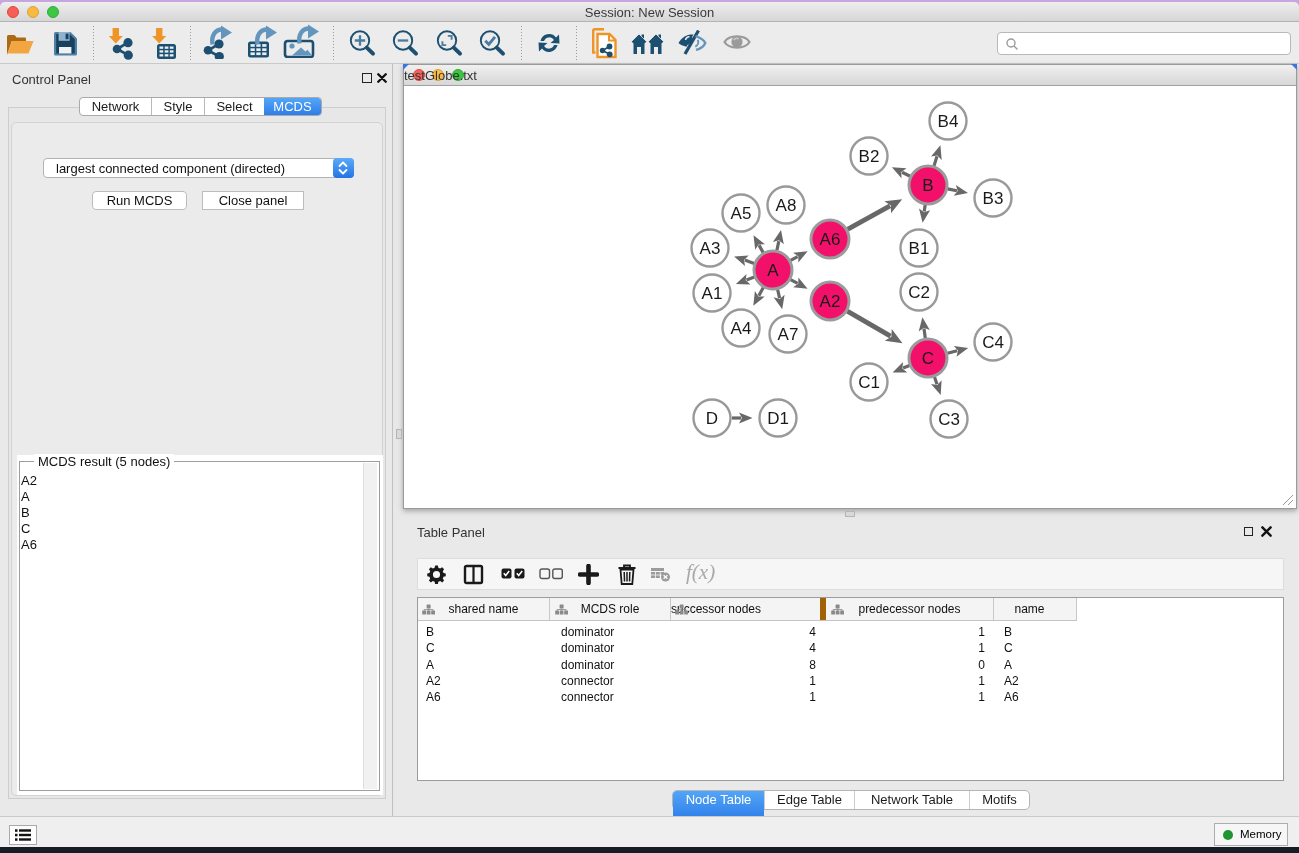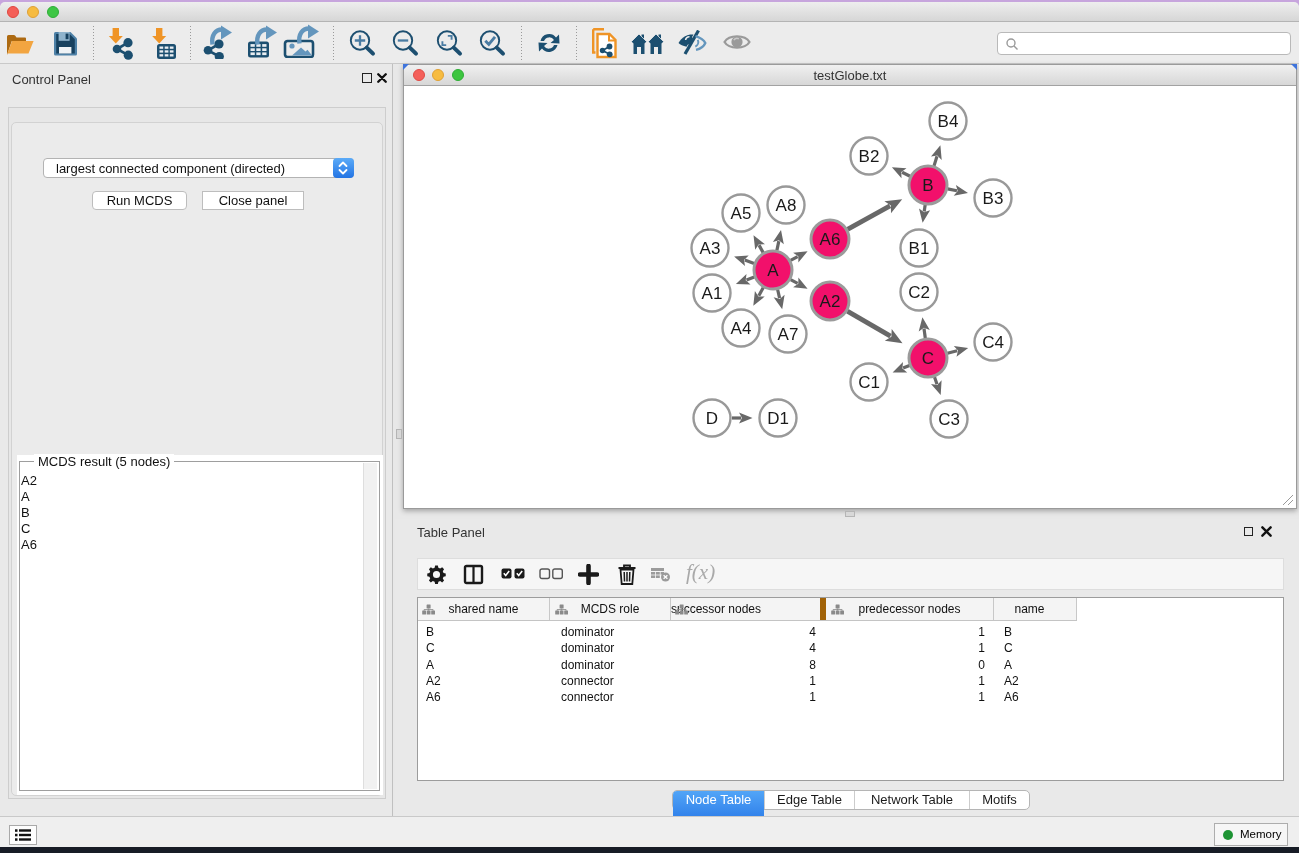--- a/index.html
+++ b/index.html
@@ -9,20 +9,21 @@
 </style>
 </head>
 <body>
 
 <div class="abs" style="left:0;top:0;width:1299px;height:6px;background:#c7a5dd;"></div>
 
 <div class="abs" style="left:0;top:2px;width:1299px;height:20px;background:linear-gradient(#eeeeee,#d6d6d6);border-bottom:1px solid #b4b4b4;border-radius:5px 5px 0 0;">
   <div class="abs" style="left:7px;top:4px;width:12px;height:12px;border-radius:50%;background:#f45f58;border:1px solid #df4740;"></div>
   <div class="abs" style="left:27px;top:4px;width:12px;height:12px;border-radius:50%;background:#f6bb40;border:1px solid #dfa036;"></div>
   <div class="abs" style="left:47px;top:4px;width:12px;height:12px;border-radius:50%;background:#3ec645;border:1px solid #2fad37;"></div>
+  <div class="abs" style="left:0;top:3px;width:1299px;text-align:center;font-size:13px;color:#3a3a3a;">Session: New Session</div>
 </div>
 
 <div class="abs" id="toolbar" style="left:0;top:22px;width:1299px;height:42px;background:#ececec;border-bottom:1px solid #c9c9c9;">
 
   <div class="abs" style="left:93px;top:4px;width:1px;height:34px;background:repeating-linear-gradient(#9a9a9a 0 1px, transparent 1px 3px);"></div>
   <div class="abs" style="left:190px;top:4px;width:1px;height:34px;background:repeating-linear-gradient(#9a9a9a 0 1px, transparent 1px 3px);"></div>
   <div class="abs" style="left:333px;top:4px;width:1px;height:34px;background:repeating-linear-gradient(#9a9a9a 0 1px, transparent 1px 3px);"></div>
   <div class="abs" style="left:521px;top:4px;width:1px;height:34px;background:repeating-linear-gradient(#9a9a9a 0 1px, transparent 1px 3px);"></div>
   <div class="abs" style="left:576px;top:4px;width:1px;height:34px;background:repeating-linear-gradient(#9a9a9a 0 1px, transparent 1px 3px);"></div>
 
@@ -211,20 +212,26 @@
 <div class="abs" id="cpanel" style="left:0;top:64px;width:393px;height:754px;background:#e9e9e9;border-right:1px solid #c0c0c0;">
   <div class="abs" style="left:12px;top:8px;font-size:13px;color:#333;">Control Panel</div>
   <div class="abs" style="left:362px;top:9px;width:10px;height:10px;border:1.5px solid #222;"></div>
   <svg class="abs" style="left:377px;top:9px;" width="10" height="10" viewBox="0 0 12 12">
       <path d="M1.5 1.5 L10.5 10.5 M10.5 1.5 L1.5 10.5" stroke="#111" stroke-width="2.8" stroke-linecap="round"></path>
     </svg>
 
   <div class="abs" style="left:8px;top:43px;width:378px;height:692px;background:#e7e7e7;border:1px solid #cdcdcd;"></div>
   <div class="abs" style="left:11px;top:58px;width:372px;height:674px;background:#ebebeb;border:1px solid #d2d2d2;border-radius:5px;"></div>
 
+  <div class="abs" style="left:79px;top:33px;width:243px;height:19px;background:#fff;border:1px solid #a9a9a9;border-radius:4px;font-size:13px;color:#1a1a1a;">
+    <div class="abs" style="left:0;top:0;width:71px;height:17px;text-align:center;line-height:17px;">Network</div>
+    <div class="abs" style="left:71px;top:0;width:53px;height:17px;text-align:center;line-height:17px;border-left:1px solid #b9b9b9;">Style</div>
+    <div class="abs" style="left:124px;top:0;width:60px;height:17px;text-align:center;line-height:17px;border-left:1px solid #b9b9b9;">Select</div>
+    <div class="abs" style="left:184px;top:0;width:57px;height:17px;text-align:center;line-height:17px;background:linear-gradient(#55a7f7,#2e7de8);color:#fff;border-radius:0 3px 3px 0;">MCDS</div>
+  </div>
 
 
   <div class="abs" style="left:43px;top:94px;width:311px;height:20px;background:#fff;border:1px solid #b3b3b3;border-radius:4px;">
     <div class="abs" style="left:12px;top:2px;font-size:13px;color:#111;">largest connected component (directed)</div>
     <div class="abs" style="left:289px;top:-1px;width:21px;height:20px;background:linear-gradient(#5babf8,#2374e4);border-radius:4px;">
       <svg width="20" height="20" viewBox="0 0 20 20">
           <path d="M6.5 8 L10 4.5 L13.5 8" fill="none" stroke="#fff" stroke-width="1.8" stroke-linejoin="round" stroke-linecap="round"></path>
           <path d="M6.5 12 L10 15.5 L13.5 12" fill="none" stroke="#fff" stroke-width="1.8" stroke-linejoin="round" stroke-linecap="round"></path>
         </svg>
     </div>
@@ -244,21 +251,21 @@
   <svg class="abs" style="left:-1px;top:-1px;z-index:5;" width="6" height="6" viewBox="0 0 6 6">
       <path d="M0 0 L6 0 L0 6 z" fill="#3f74dc"></path>
     </svg>
   <svg class="abs" style="right:-1px;top:-1px;z-index:5;" width="6" height="6" viewBox="0 0 6 6">
       <path d="M0 0 L6 0 L6 6 z" fill="#3f74dc"></path>
     </svg>
   <div class="abs" style="left:0;top:0;width:892px;height:21px;background:linear-gradient(#f0f0f0,#d7d7d7);border-bottom:1px solid #a2a2a2;">
     <div class="abs" style="left:9px;top:4px;width:12px;height:12px;border-radius:50%;background:#f4605a;border:1px solid #e04b45;"></div>
     <div class="abs" style="left:28px;top:4px;width:12px;height:12px;border-radius:50%;background:#f7bc40;border:1px solid #e0a134;"></div>
     <div class="abs" style="left:48px;top:4px;width:12px;height:12px;border-radius:50%;background:#3dc53f;border:1px solid #2eae36;"></div>
-    <div class="abs" style="left:0;top:3px;width:892px;text-align:center;font-size:13px;color:#333;">testGlobe.txt</div>
+    <div class="abs" style="left:0;top:3px;width:892px;font-size:13px;color:#333;">testGlobe.txt</div>
   </div>
   <svg class="abs" style="left:0;top:22px;" width="892" height="421" viewBox="0 0 892 421" id="graph">
 <line x1="350.3" y1="190.1" x2="342.5" y2="193.0" stroke="#686868" stroke-width="3.2"></line>
 <polygon points="331.9,197.0 342.5,187.0 341.7,193.3 346.5,197.5" fill="#686868"></polygon>
 <line x1="350.1" y1="176.4" x2="340.8" y2="173.1" stroke="#686868" stroke-width="3.2"></line>
 <polygon points="330.1,169.4 344.7,168.6 340.0,172.9 341.0,179.1" fill="#686868"></polygon>
 <line x1="359.3" y1="200.5" x2="354.8" y2="208.7" stroke="#686868" stroke-width="3.2"></line>
 <polygon points="349.3,218.7 350.9,204.1 354.4,209.5 360.7,209.6" fill="#686868"></polygon>
 <line x1="359.2" y1="165.6" x2="355.0" y2="158.1" stroke="#686868" stroke-width="3.2"></line>
 <polygon points="349.5,148.2 361.0,157.3 354.6,157.4 351.2,162.7" fill="#686868"></polygon>

